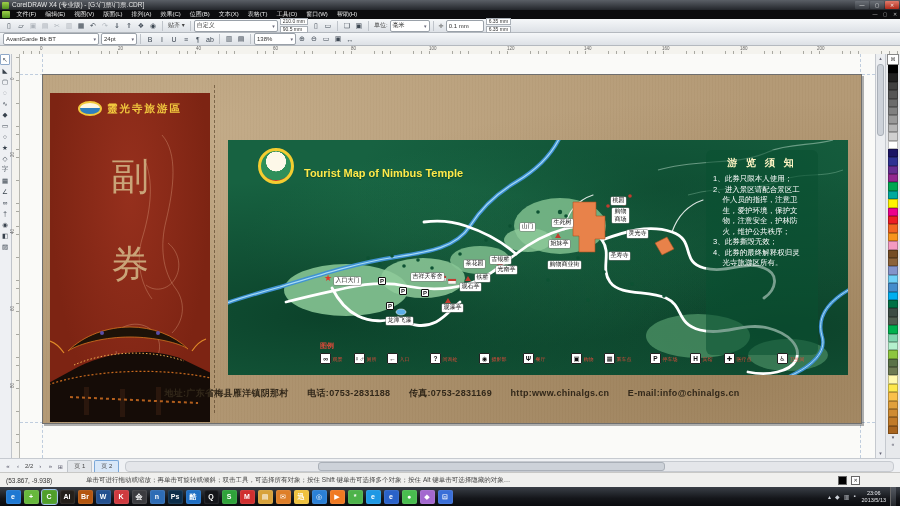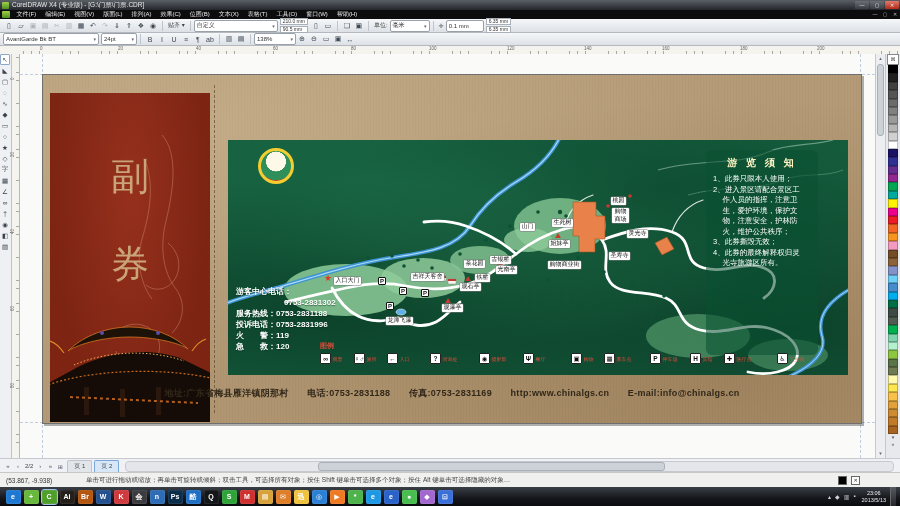--- a/index.html
+++ b/index.html
@@ -312,20 +312,24 @@
   <div class="canvas">
 
     <div class="guide h" style="top:20px;"></div>
     <div class="guide h" style="top:368px;"></div>
     <div class="guide v" style="left:22px;"></div>
     <div class="guide v" style="left:840px;"></div>
 
     <div class="ticket">
 
       <div class="stub">
+        <div class="stub-brand">
+          <div class="stub-logo"></div>
+          <b>靈光寺旅游區</b>
+        </div>
         <svg width="160" height="329" style="position:absolute;left:0;top:0;">
           <g fill="none" stroke="rgba(235,185,150,.32)" stroke-width="1">
             <path d="M112,42 C128,60 124,95 116,128 C110,152 112,178 126,196 C136,210 134,228 122,240"></path>
             <path d="M96,70 C104,92 100,120 92,146 C86,166 90,190 102,206"></path>
             <path d="M118,150 C128,158 132,172 126,184 C120,196 106,200 96,192"></path>
             <path d="M70,236 C82,228 98,230 106,242 C114,254 108,270 94,274 C82,278 68,270 66,258"></path>
           </g>
         </svg>
         <div class="fuquan" style="top:58px;">副</div>
         <div class="fuquan" style="top:146px;">券</div>
@@ -423,40 +427,35 @@
           <g fill="#c23b2e">
             <circle cx="386" cy="60" r="1.8"></circle>
               <circle cx="396" cy="64" r="1.8"></circle>
               <circle cx="390" cy="70" r="1.8"></circle>
             <circle cx="402" cy="56" r="1.8"></circle>
               <circle cx="380" cy="66" r="1.8"></circle>
           </g>
         </svg>
 
         <div class="map-logo"></div>
+        <div class="map-subtitle">Tourist Map of Nimbus Temple</div>
 
         <div class="notice">
           <div class="notice-title">游 览 须 知</div>
           <div class="notice-body">1、此券只限本人使用；
 2、进入景区请配合景区工
 　 作人员的指挥，注意卫
 　 生，爱护环境，保护文
 　 物，注意安全，护林防
 　 火，维护公共秩序；
 3、此券撕毁无效；
 4、此券的最终解释权归灵
 　 光寺旅游区所有。</div>
         </div>
 
-        <div class="phones">游客中心电话：
-　　　　　　0753-2831302
-服务热线：0753-2831188
-投诉电话：0753-2831996
-火　　警：119
-急　　救：120</div>
 
         <div class="legend-title">图例</div>
         <div>
 
         <div class="legend-item" style="left: 92px;">
               <span class="legend-ico">∞</span>
               <i>观景</i>
             </div>
             <div class="legend-item" style="left: 126px;">
               <span class="legend-ico">♀♂</span>

